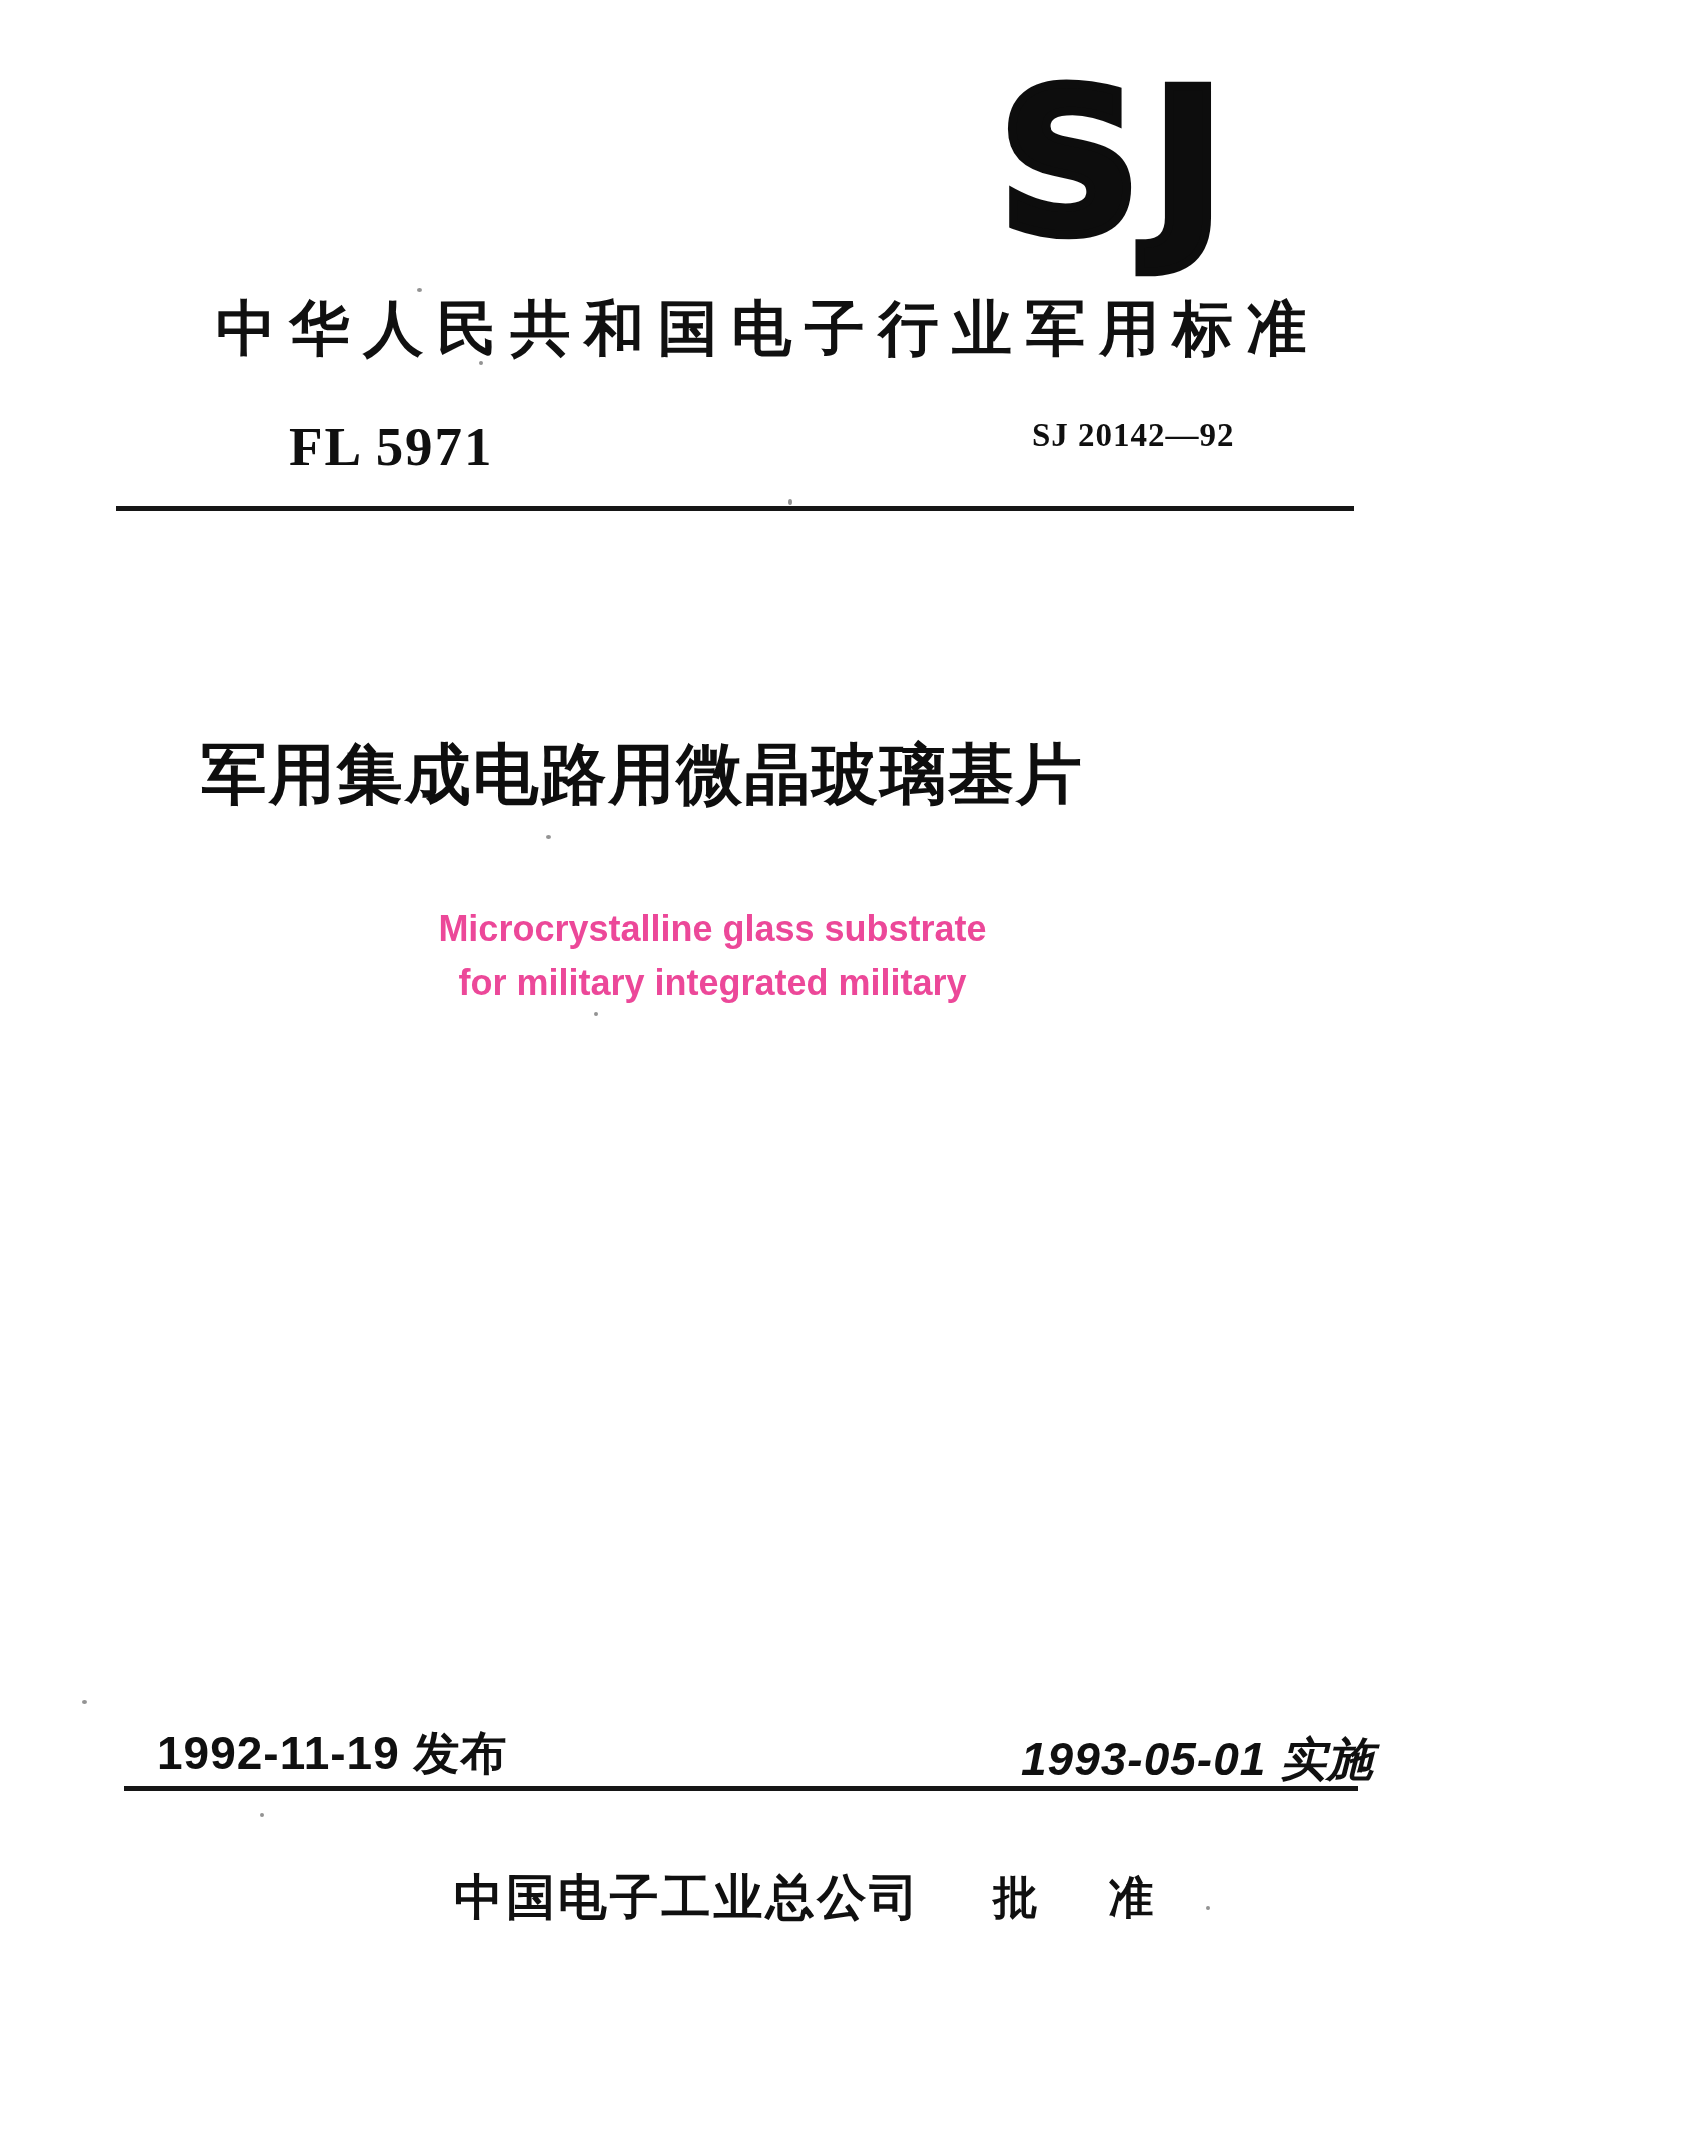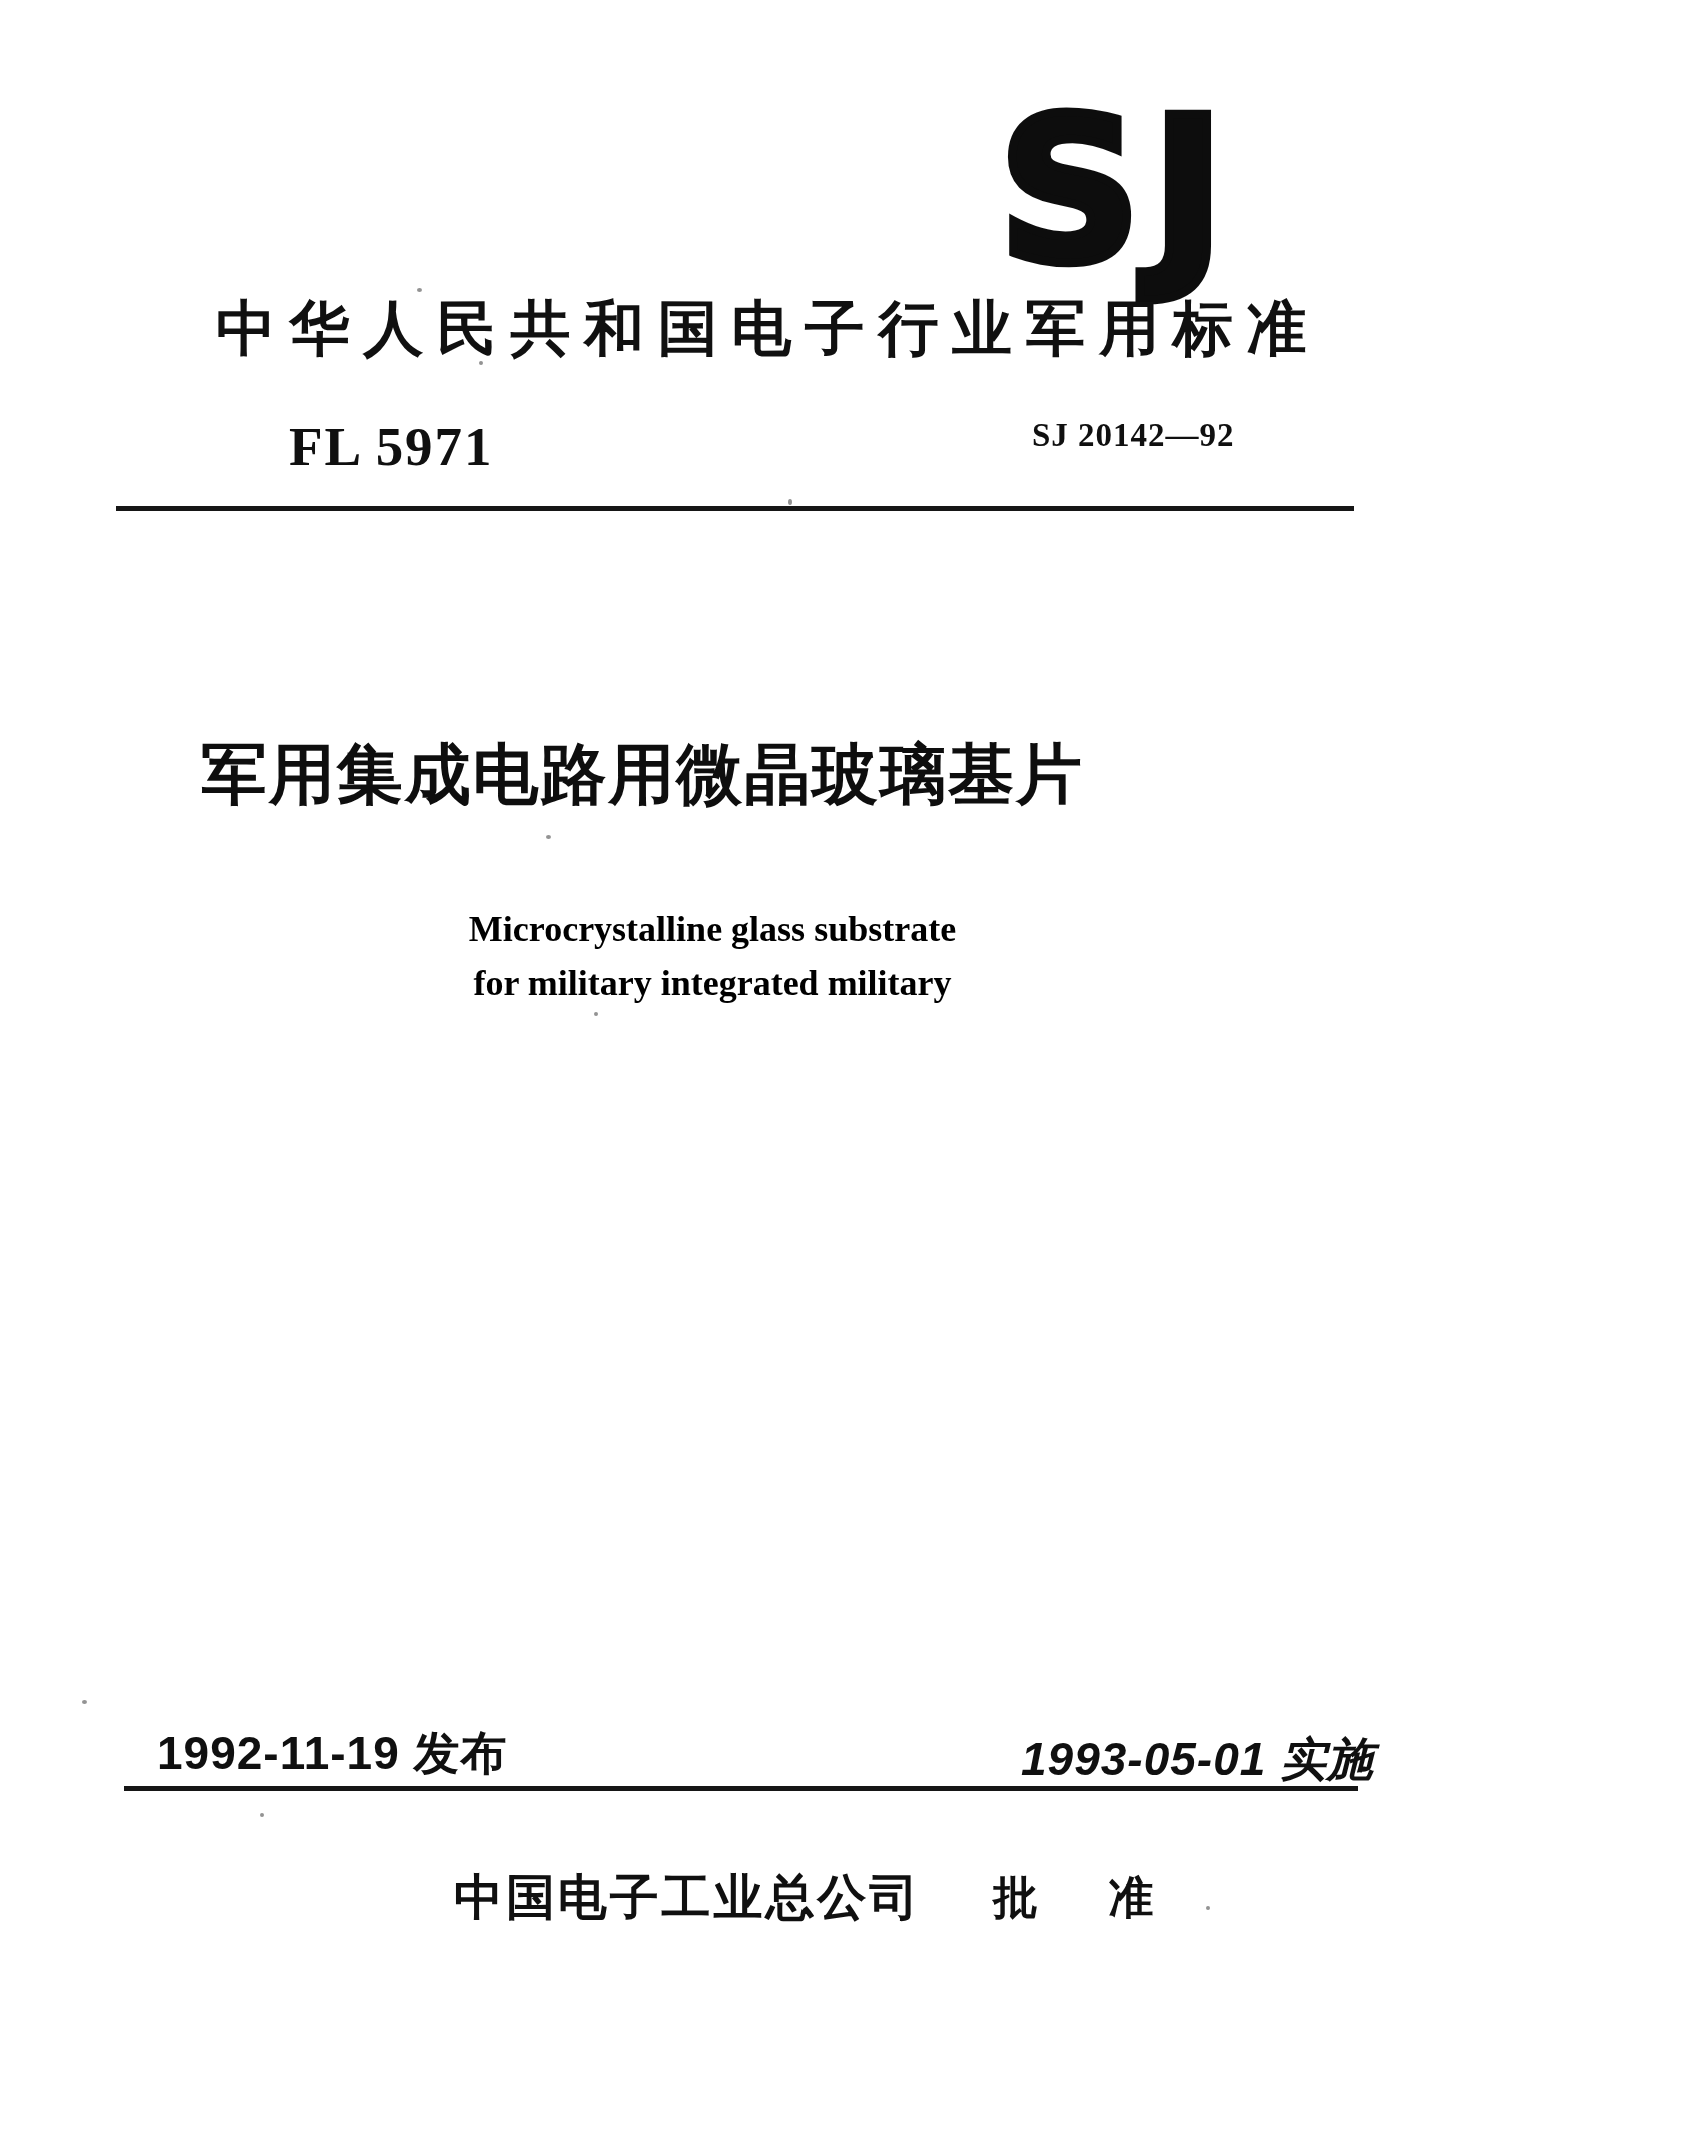--- a/index.html
+++ b/index.html
@@ -14,21 +14,21 @@
     height: 2152px;
     margin: 0 auto;
     background: #ffffff;
     color: #121212;
     overflow: hidden;
   }
   
   .sj-logo {
     position: absolute;
     left: 998px;
-    top: 92px;
+    top: 64px;
     font-family: "DejaVu Sans", sans-serif;
     font-size: 199px;
     font-weight: 900;
     line-height: 1;
     letter-spacing: 9.7px;
     color: #0d0d0d;
     -webkit-text-stroke: 8.7px #0d0d0d;
     text-stroke: 8.7px #0d0d0d;
   }
   
@@ -81,25 +81,25 @@
     letter-spacing: 1.9px;
     white-space: nowrap;
     color: #0e0e0e;
   }
   .en-title {
     position: absolute;
     left: 0px;
     top: 902px;
     width: 1425px;
     text-align: center;
-    font-family: Liberation Serif, serif;
+    font-family: Liberation Sans, sans-serif;
     font-size: 36px;
     font-weight: 700;
     line-height: 1.5;
-    color: #000000;
+    color: #ec4899;
   }
   
   .date-issued {
     position: absolute;
     left: 157px;
     top: 1723px;
     font-size: 46px;
     font-weight: 700;
     letter-spacing: 1px;
     white-space: nowrap;

